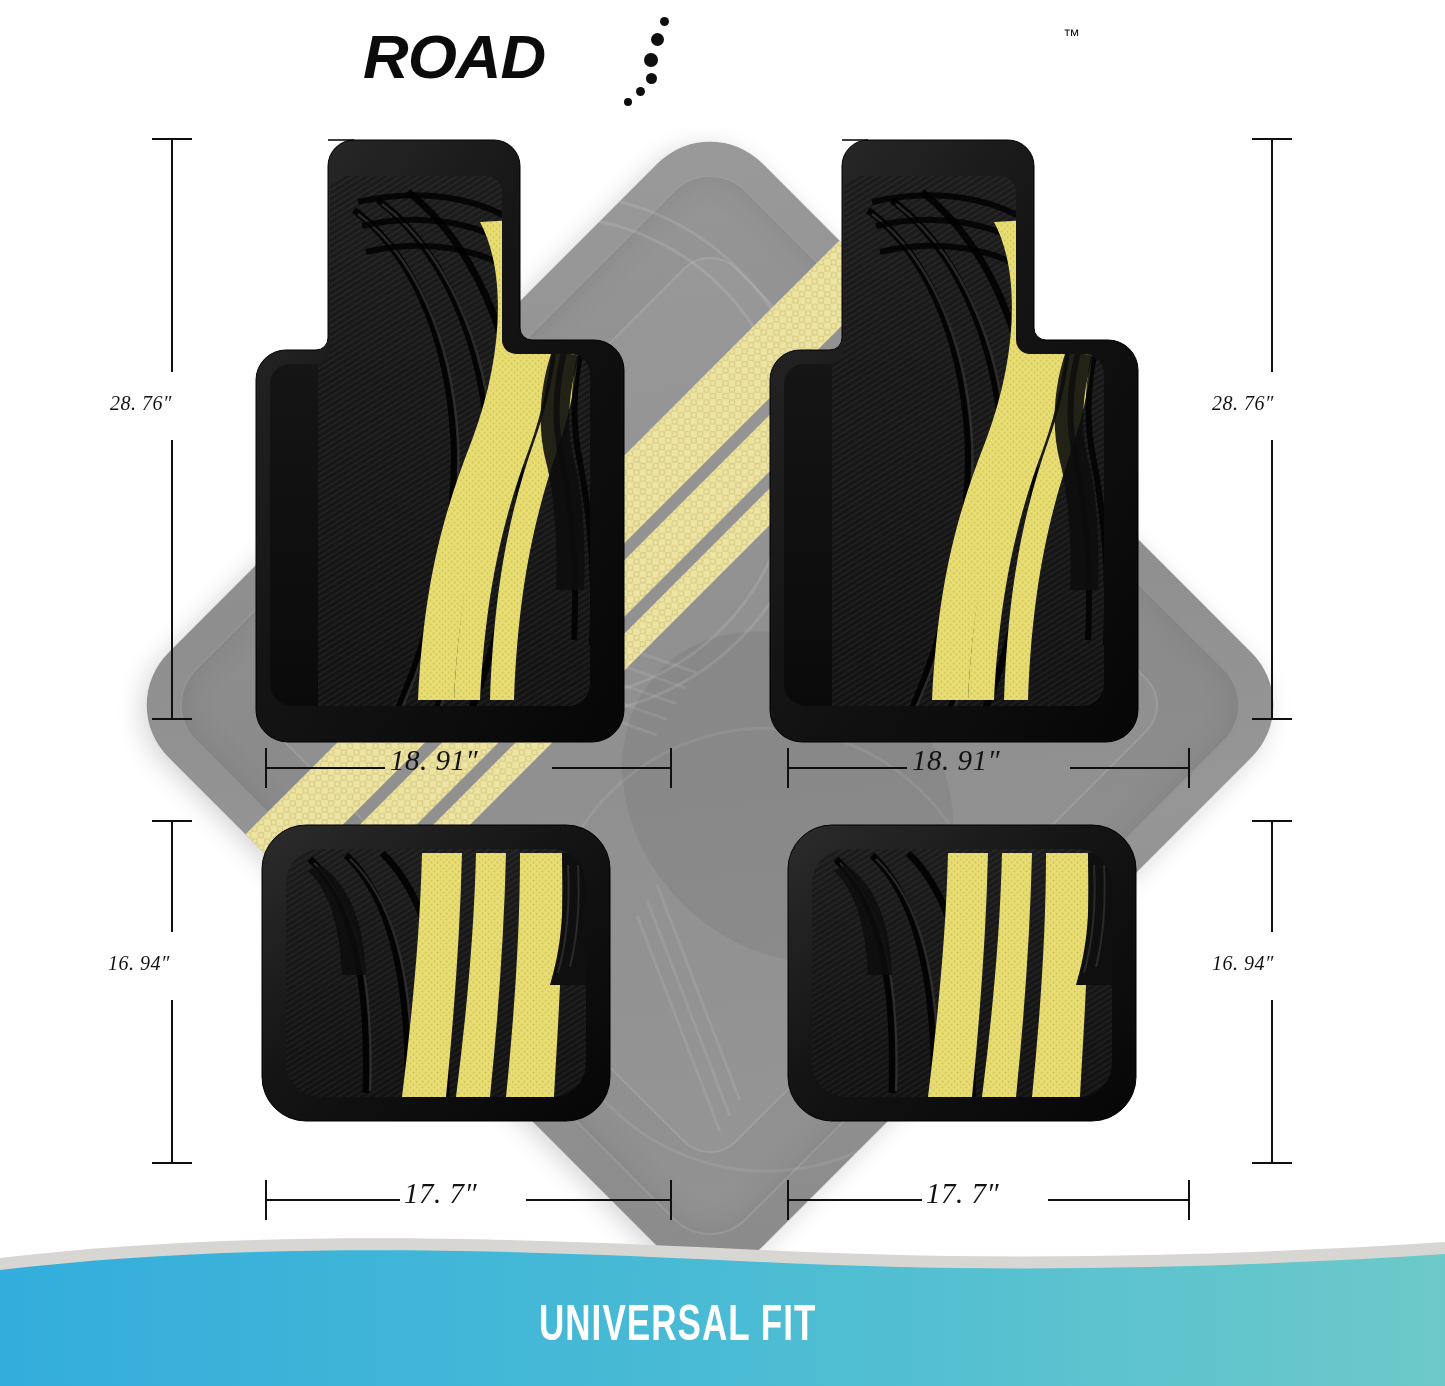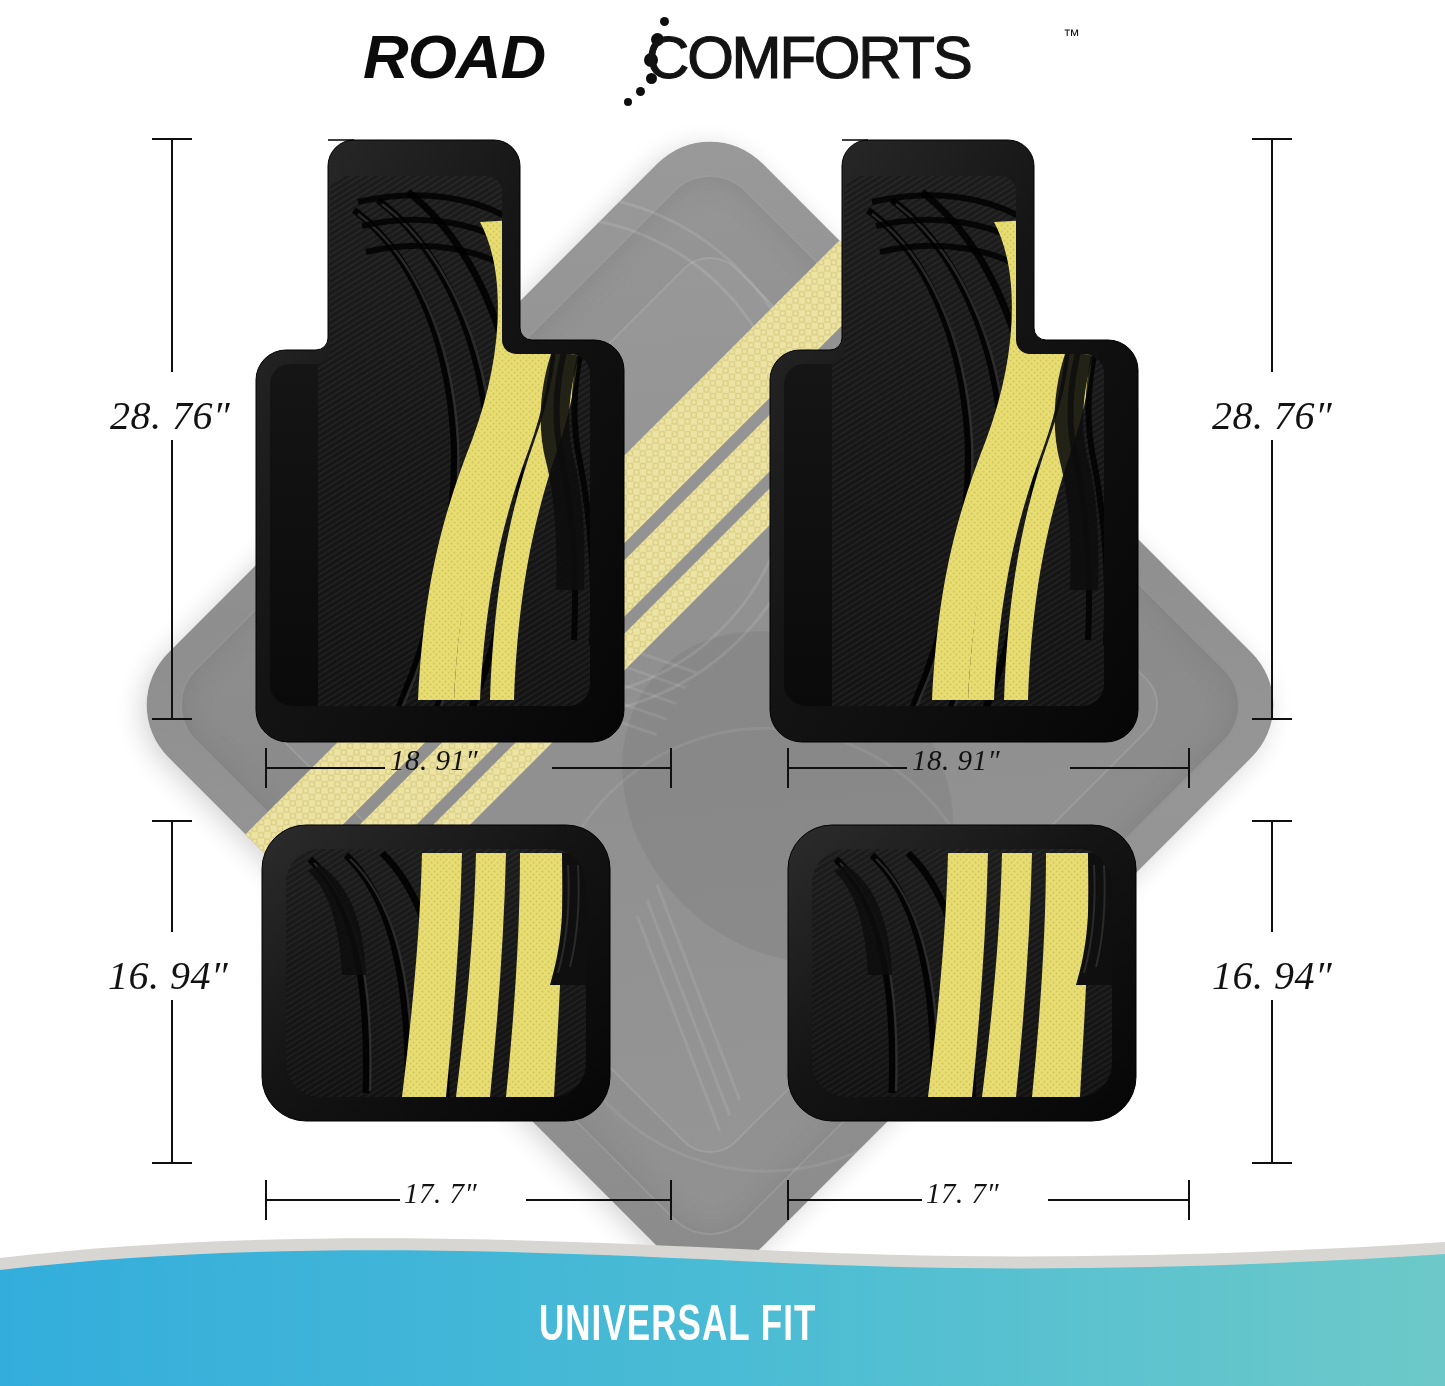--- a/index.html
+++ b/index.html
@@ -46,21 +46,21 @@
   
   #bgstripes{position:absolute;left:0;top:0;width:1270px;height:990px;
     pointer-events:none;}
 
   
   .dimv{position:absolute;width:2px;background:#101010;}
   .dimh{position:absolute;height:2px;background:#101010;}
   .capv{position:absolute;height:2px;background:#101010;}   
   .caph{position:absolute;width:2px;background:#101010;}    
   .dimlabel{position:absolute;font-family:"Liberation Serif","DejaVu Serif",serif;
-    font-style:italic;font-size:40px;color:#121212;white-space:nowrap;letter-spacing:.5px;}
+    font-style:italic;font-size:20px;color:#121212;white-space:nowrap;letter-spacing:.5px;}
 
   
   #banner{position:absolute;left:0;bottom:0;width:1445px;height:150px;}
   #banner svg{position:absolute;left:0;top:0;}
   #banner-text{position:absolute;left:0;top:58px;width:1445px;text-align:center;
     color:#fff;font-family:"Liberation Sans",sans-serif;font-weight:bold;
     font-size:50px;letter-spacing:1.5px;transform:scaleX(.70) translateX(-64px);
     transform-origin:center;}
 </style>
 </head>
@@ -72,21 +72,20 @@
 
     <div id="dotcol">
       <i style="left:44px;top:3px;width:9px;height:9px;"></i>
       <i style="left:35px;top:19px;width:13px;height:13px;"></i>
       <i style="left:28px;top:39px;width:14px;height:14px;"></i>
       <i style="left:30px;top:59px;width:11px;height:11px;"></i>
       <i style="left:20px;top:73px;width:9px;height:9px;"></i>
       <i style="left:8px;top:84px;width:8px;height:8px;"></i>
     </div>
 
-    <span class="logo-comforts">COMFORTS</span>
     <span class="logo-tm">™</span>
   </div>
 </div>
 
 <div id="stage">
 
   <div id="bgmat-wrap">
     <div id="bgmat">
       <div class="inner">
         <div class="inner2"></div>

